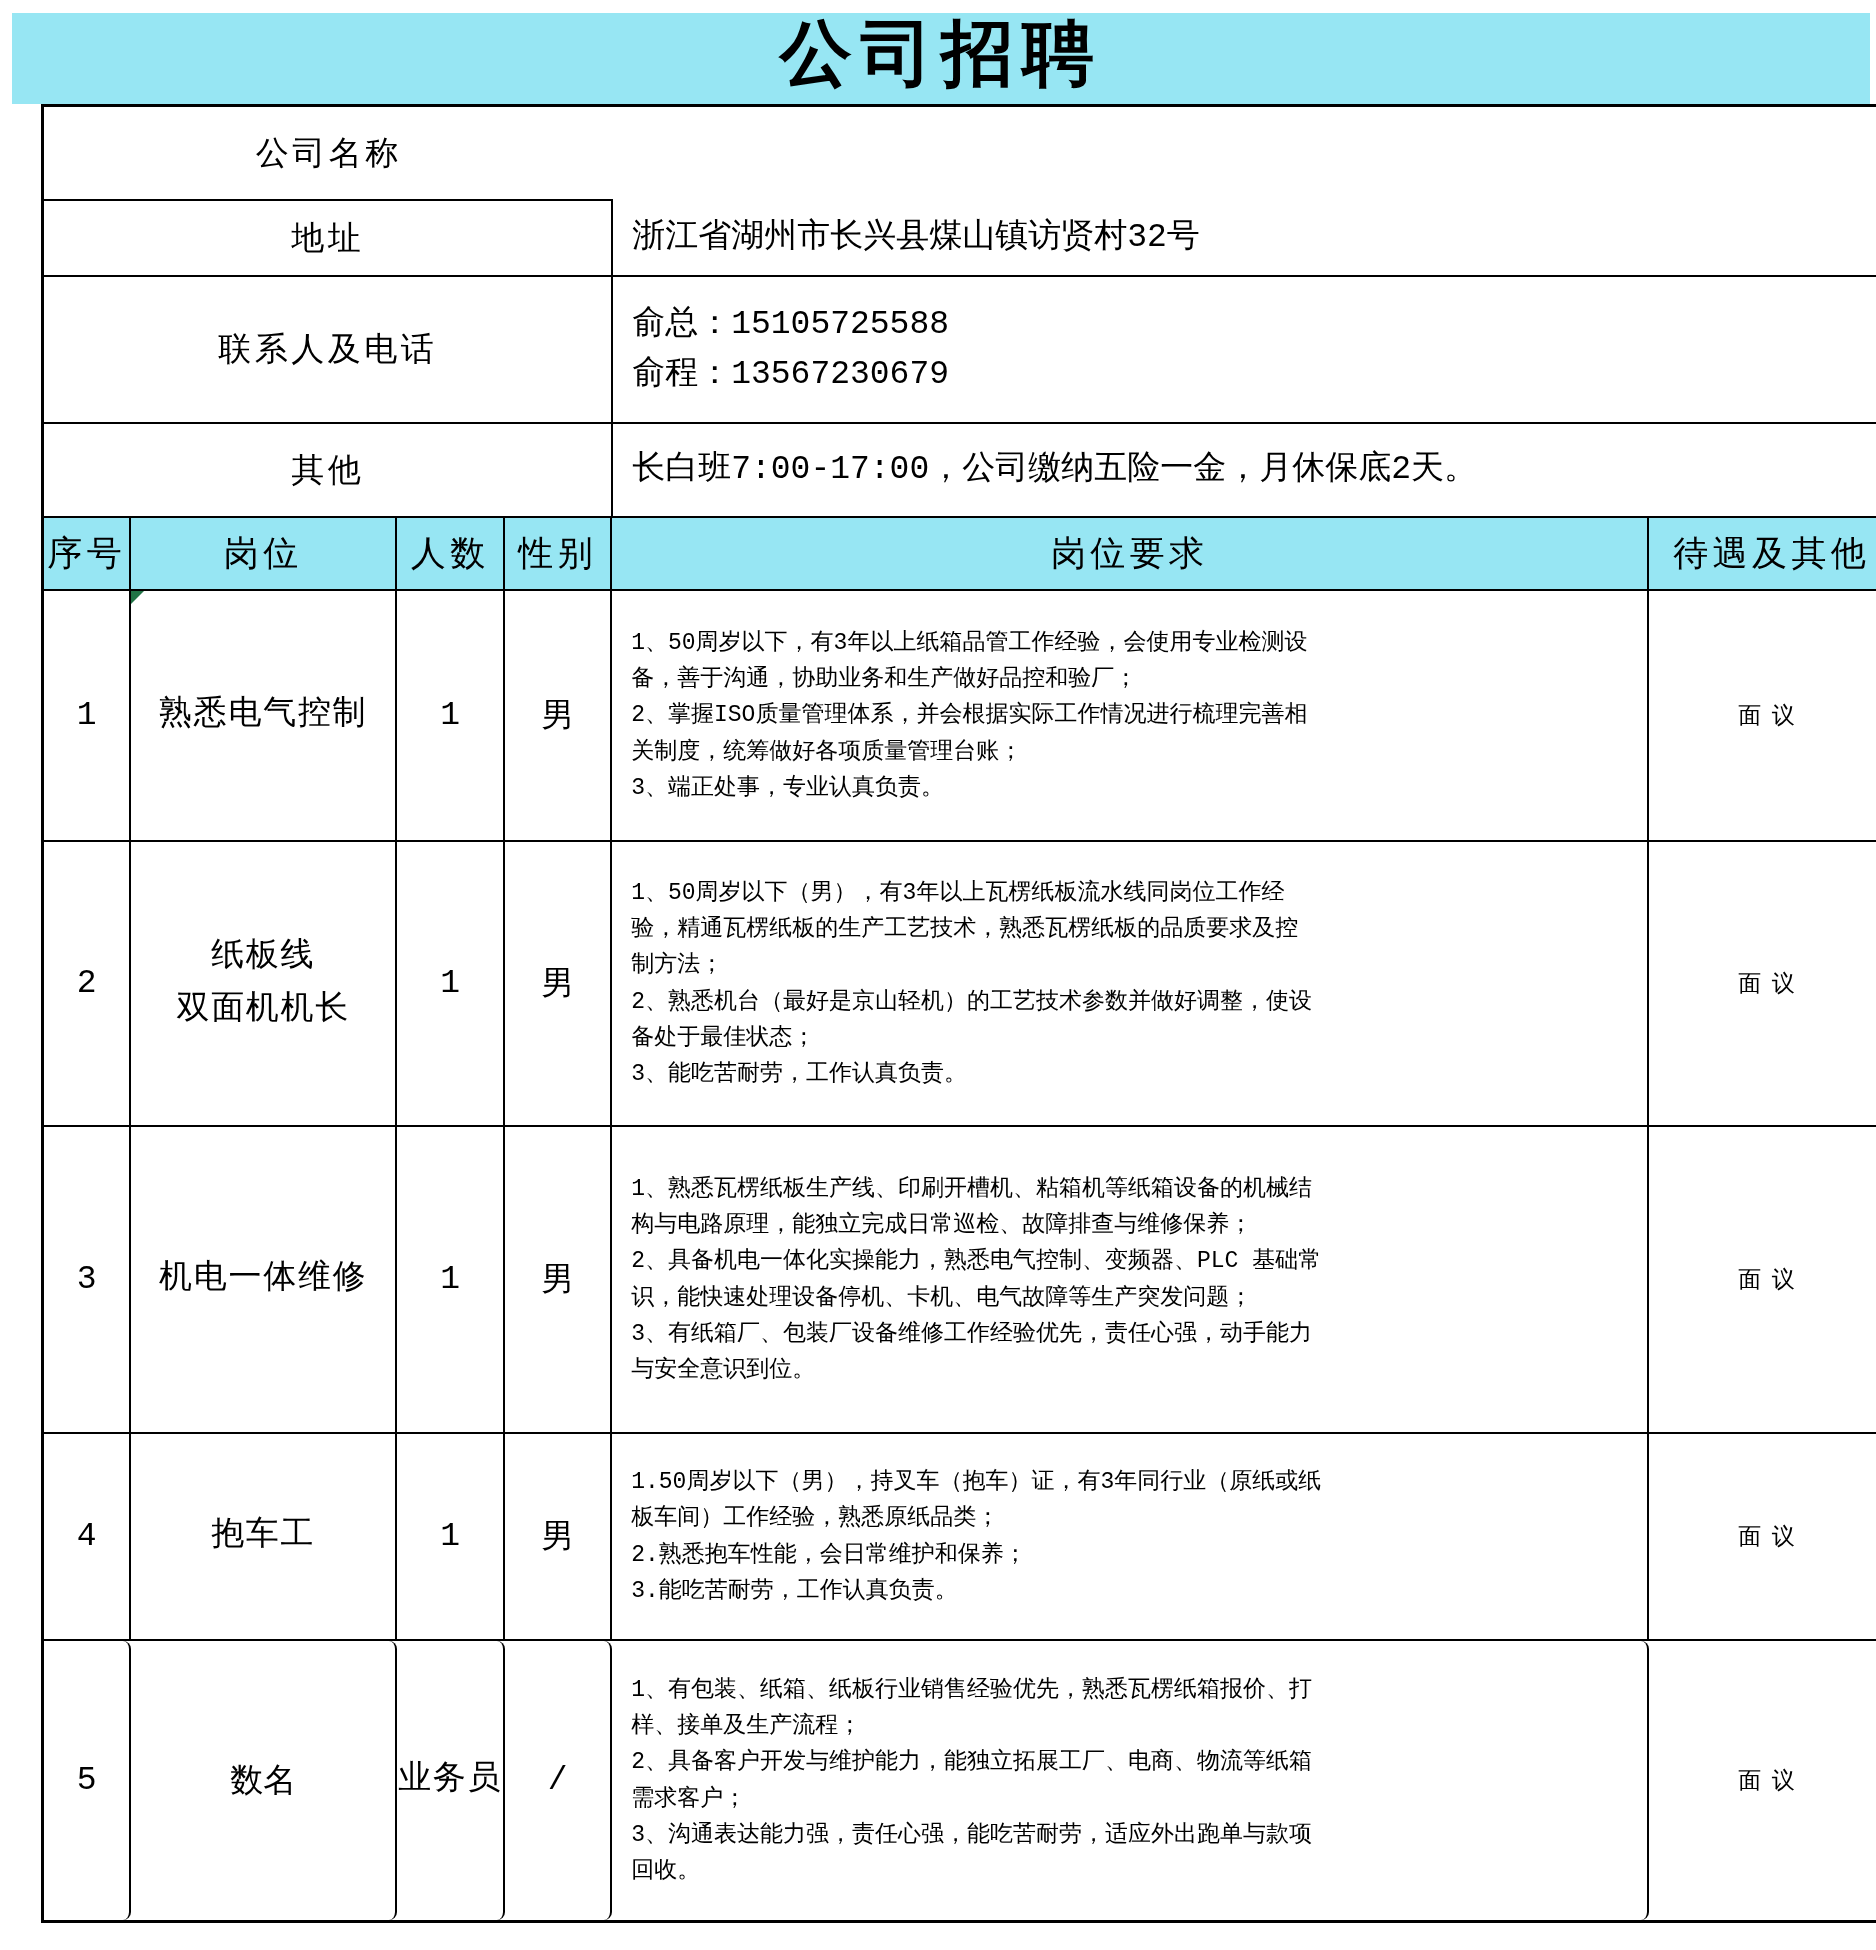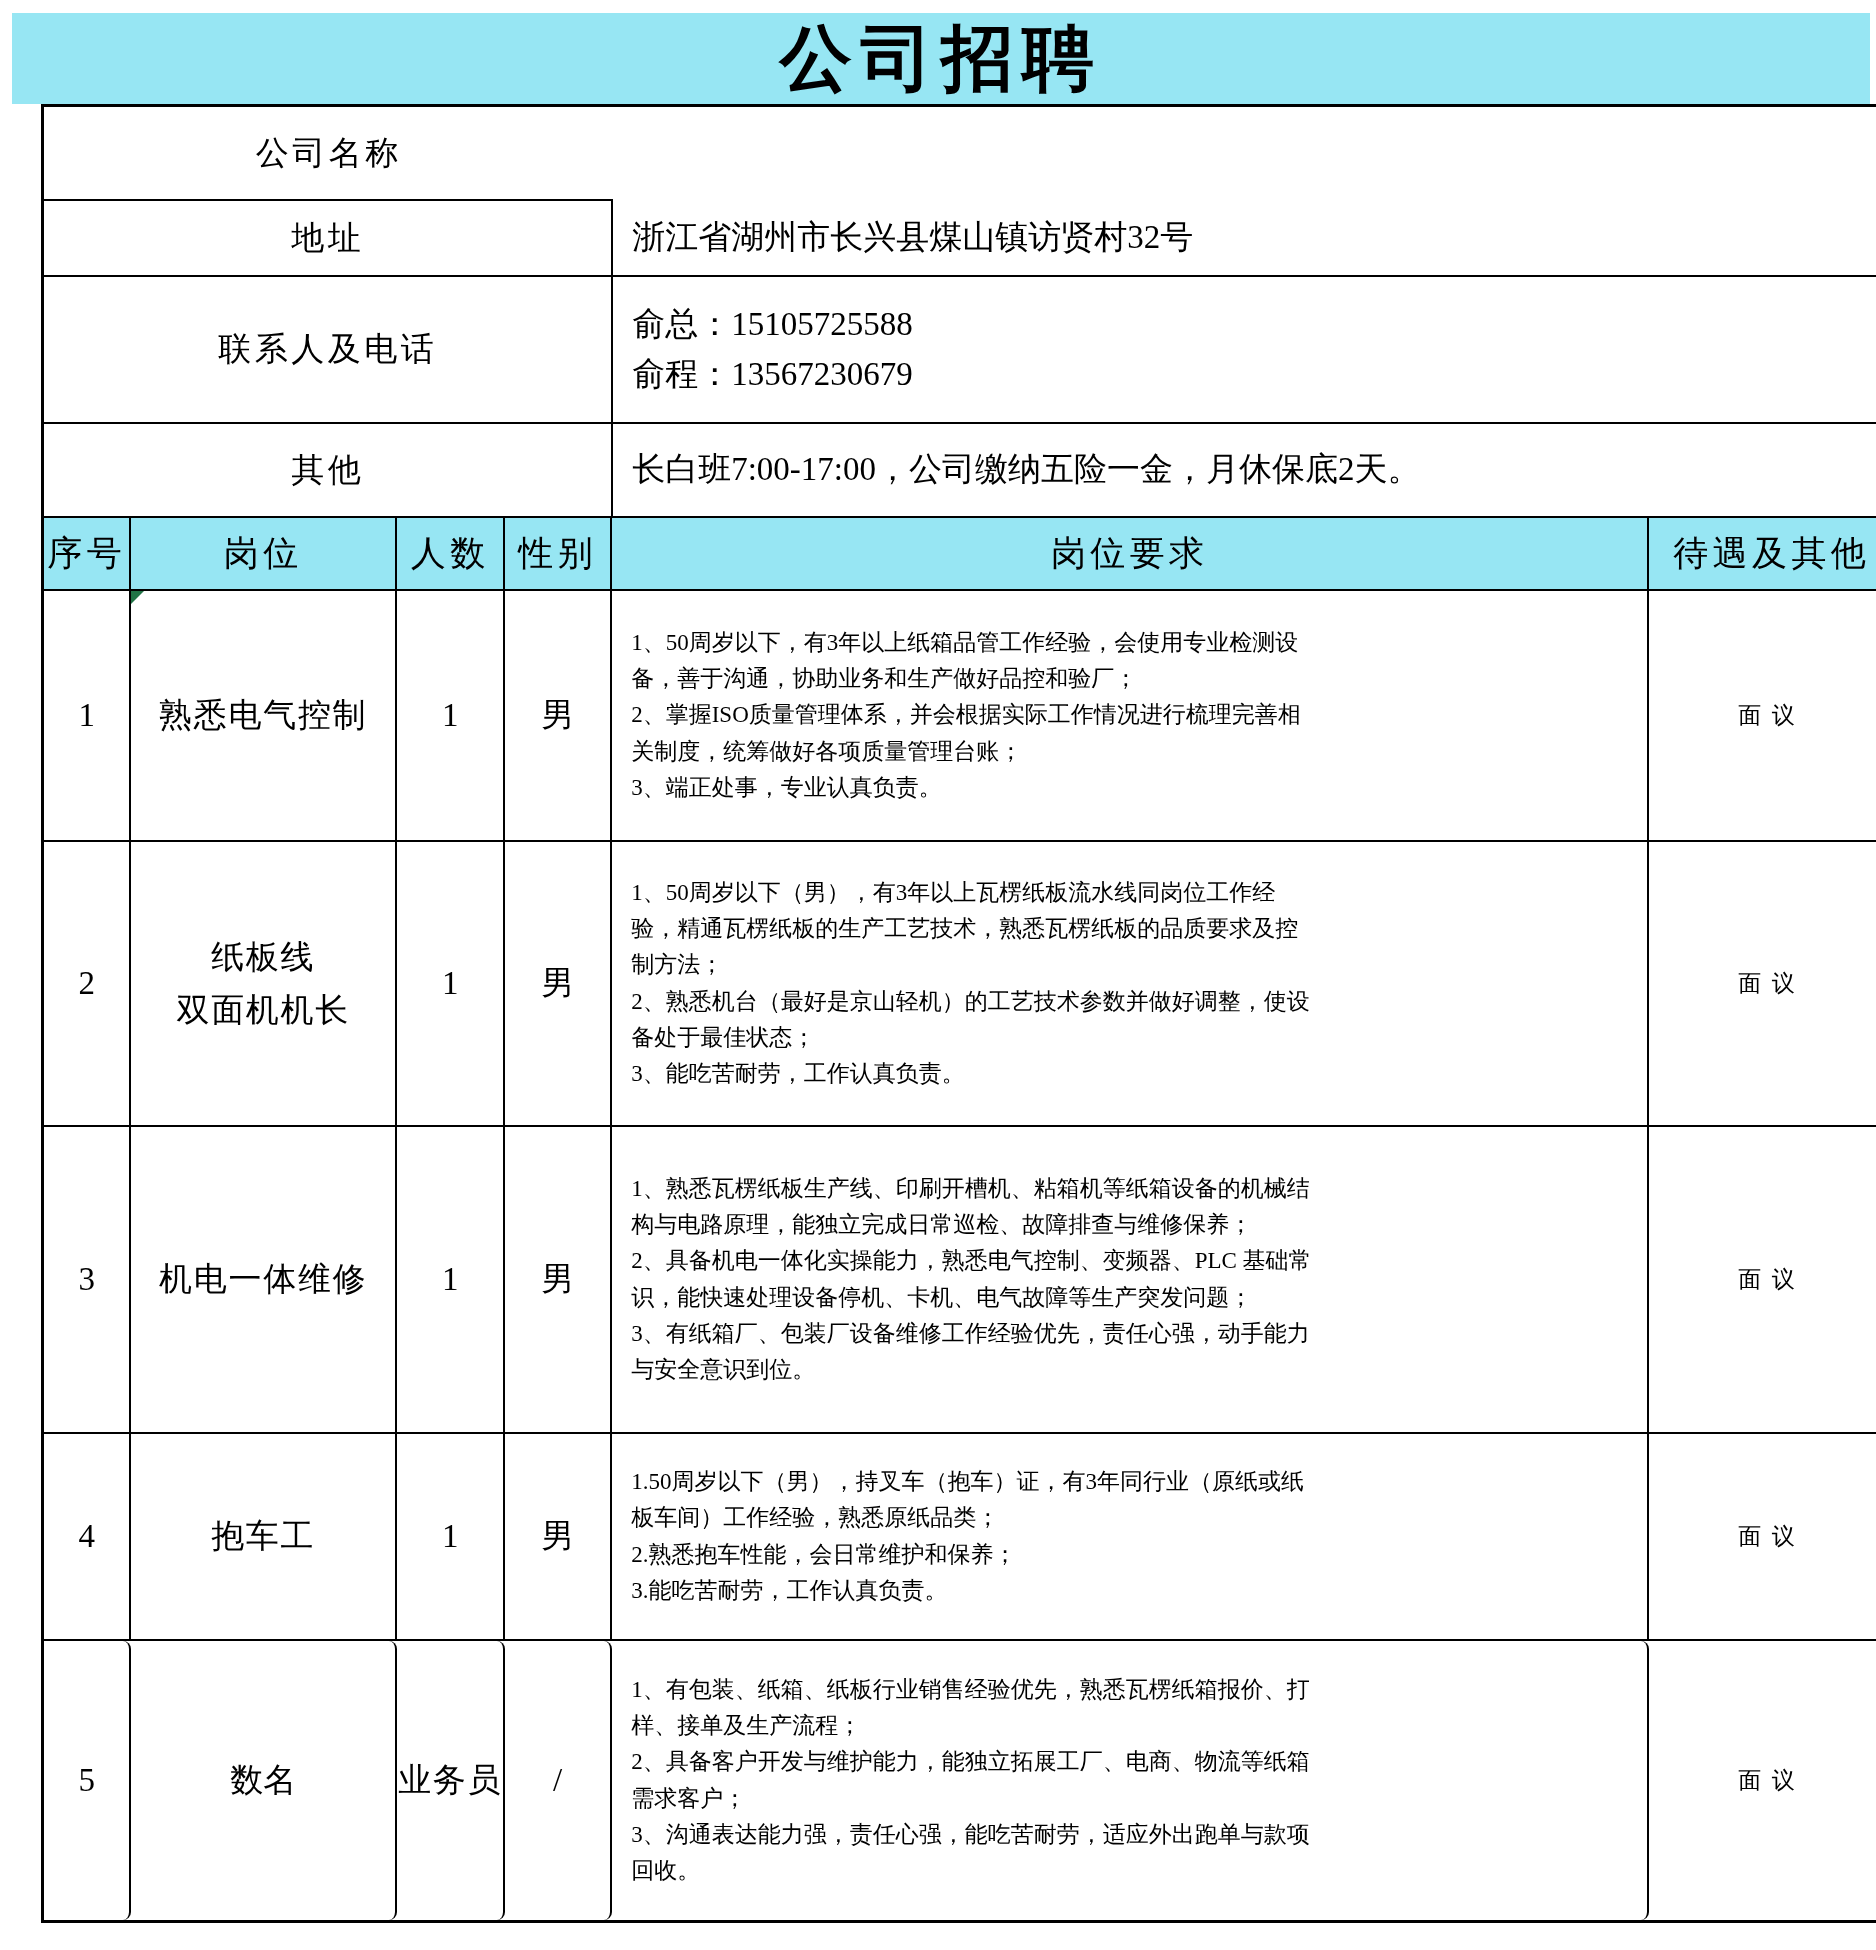--- a/index.html
+++ b/index.html
@@ -2,21 +2,21 @@
 <html style="--title-bg: #97e6f3; --header-bg: #97e6f3; --border: #000000; --text: #000000; --error-triangle: #217346;font-size:14px"><head>
 <meta charset="utf-8">
 <style>
   html,body{margin:0;padding:0;background:#ffffff;}
   body{
     width:1876px;height:1950px;
     font-family:"Liberation Serif","DejaVu Serif",serif;
     color:var(--text,#000);
     -webkit-font-smoothing:antialiased;
   }
-  .page{padding:13px 0 0 12.2px;}
+  .page{padding:13px 0 0 12.2px;font-family:Liberation Mono, monospace;}
 
   
   .title-row{
     width:1858px;height:91px;
     background:var(--title-bg,#97e6f3);
     display:flex;align-items:center;justify-content:center;
     box-sizing:border-box;
   }
   .title-row .title-text{
     font-size:72px;font-weight:bold;letter-spacing:8.7px;line-height:1;

